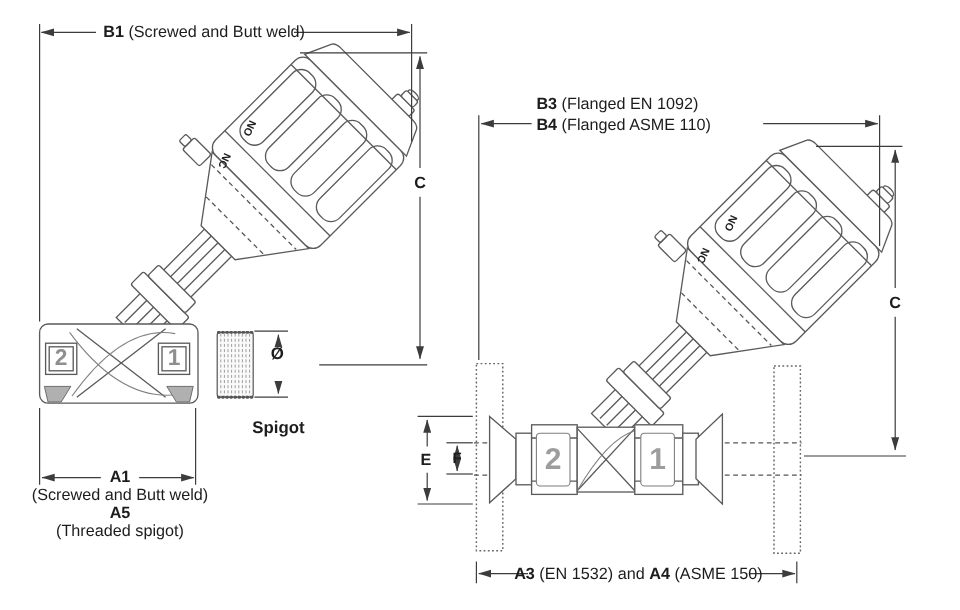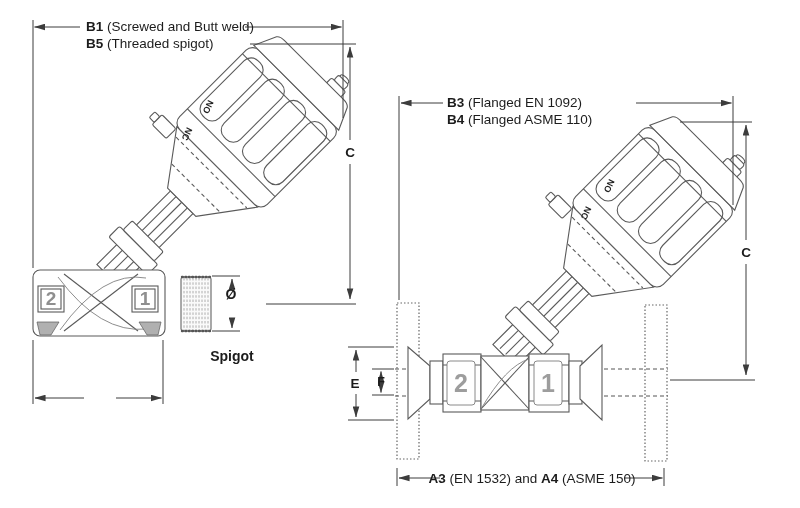--- a/index.html
+++ b/index.html
@@ -169,35 +169,40 @@
       <line x1="397" y1="468" x2="397" y2="486"></line>
       <line x1="664" y1="468" x2="664" y2="486"></line>
       <line x1="440" y1="478" x2="399" y2="478" marker-end="url(#arr)"></line>
       <line x1="624" y1="478" x2="662.5" y2="478" marker-end="url(#arr)"></line>
     </g>
   </g>
 </svg>
 
 <div class="lbl" style="left:86px;top:18px;">
   <div><span class="bold">B1</span><span> (Screwed and Butt weld)</span></div>
-  <div><span class="bold">B5</span><span> (Threaded spigot)</span></div>
 </div>
 
 <div class="dimletter center" style="left:350px;top:152px;">C</div>
 
 <div class="dimletter center" style="left:231px;top:294px;font-size:14px;">Ø</div>
 <div class="dimletter center" style="left:232px;top:312px;font-size:14px;margin-top:44px;">Spigot</div>
 
+<div class="lbl cx stack" style="left:100px;top:390px;">
+  <div class="bold">A1</div>
+  <div>(Screwed and Butt weld)</div>
+  <div class="bold">A5</div>
+  <div>(Threaded spigot)</div>
+</div>
 
 <div class="portnum-left center" style="left:51px;top:299px;">2</div>
 <div class="portnum-left center" style="left:145px;top:299px;">1</div>
 <div class="actlabel rot" style="left:208px;top:107px;">NO</div>
 <div class="actlabel rot" style="left:187px;top:134px;">NC</div>
 
-<div class="lbl" style="left:447px;top:94px;">
+<div class="lbl" style="left:447px;top:78px;">
   <div><span class="bold">B3</span><span> (Flanged EN 1092)</span></div>
   <div><span class="bold">B4</span><span> (Flanged ASME 110)</span></div>
 </div>
 
 <div class="dimletter center" style="left:746px;top:252px;">C</div>
 <div class="dimletter center" style="left:355px;top:383px;">E</div>
 <div class="dimletter center" style="left:381px;top:382px;font-size:12.5px;">F</div>
 
 <div class="lbl center" style="left:532px;top:478px;">
   <span class="bold">A3</span><span> (EN 1532) and </span><span class="bold">A4</span><span> (ASME 150)</span>

